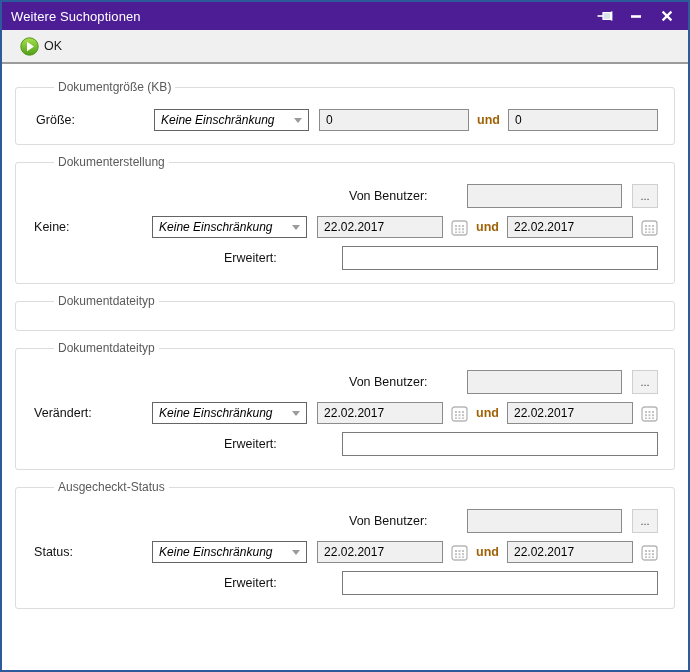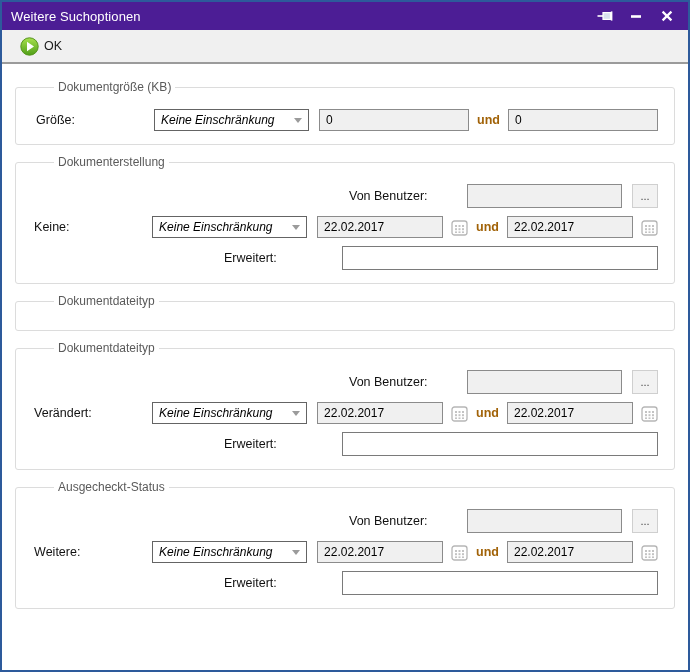--- a/index.html
+++ b/index.html
@@ -312,21 +312,21 @@
     </fieldset>
 
     <fieldset>
       <legend>Ausgecheckt-Status</legend>
       <div class="row">
         <span class="lbl">Von Benutzer:</span>
         <input class="inp dis w155" style="height: 24px;" readonly="" value="">
         <button class="browse-btn">...</button>
       </div>
       <div class="row">
-        <span class="lbl">Weitere:</span>
+        <span class="lbl">Status:</span>
         <div class="combo">
           <span class="combo-text">Keine Einschränkung</span>
           <span class="combo-arrow"></span>
         </div>
         <input class="inp dis w126 gap10" readonly="" value="22.02.2017" style="">
         <span class="cal">
           <svg width="17" height="17" viewBox="0 0 17 17">
             <rect x="1" y="2" width="15" height="14" rx="2.5" fill="#ffffff" stroke="#b6b6b6" stroke-width="1.3"></rect>
             <g fill="#c3c3c3">
               <rect x="4" y="6" width="2" height="2"></rect>

